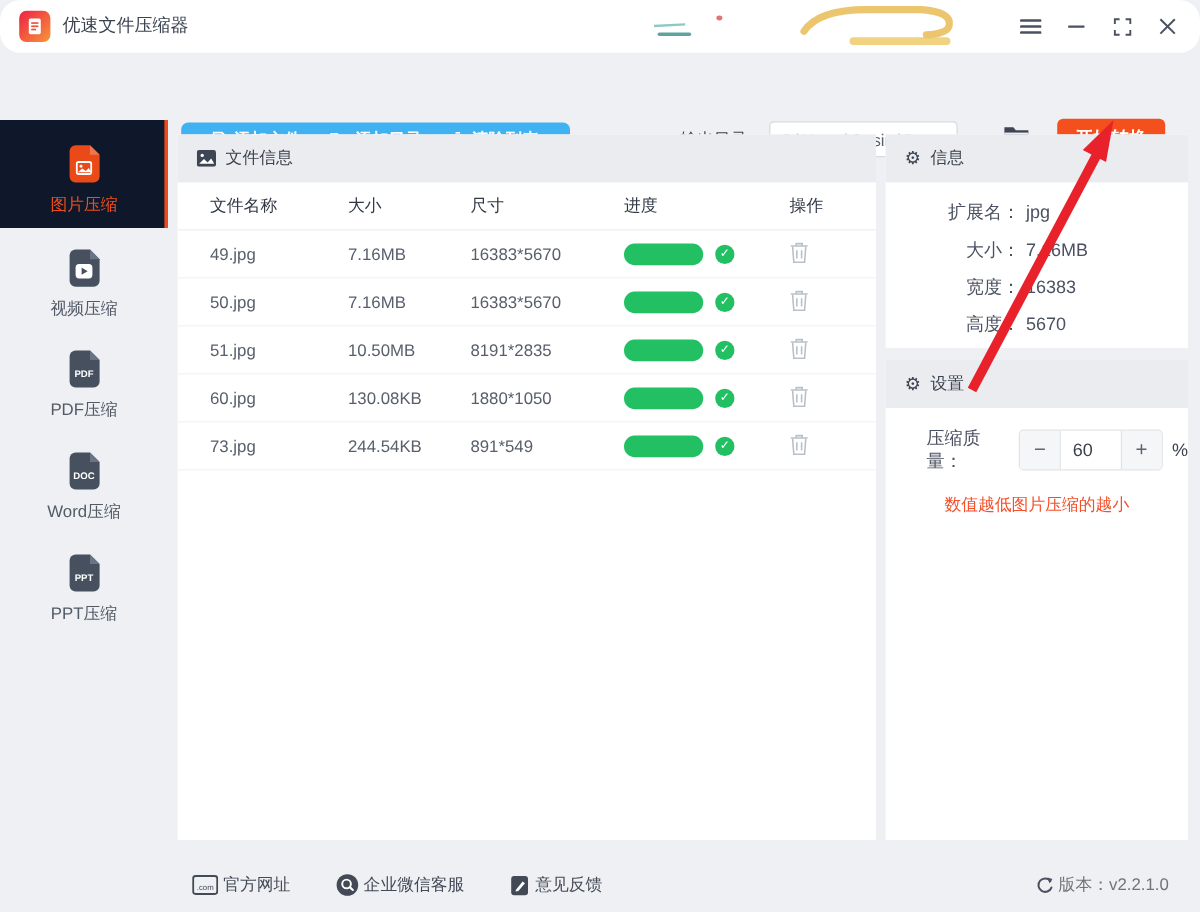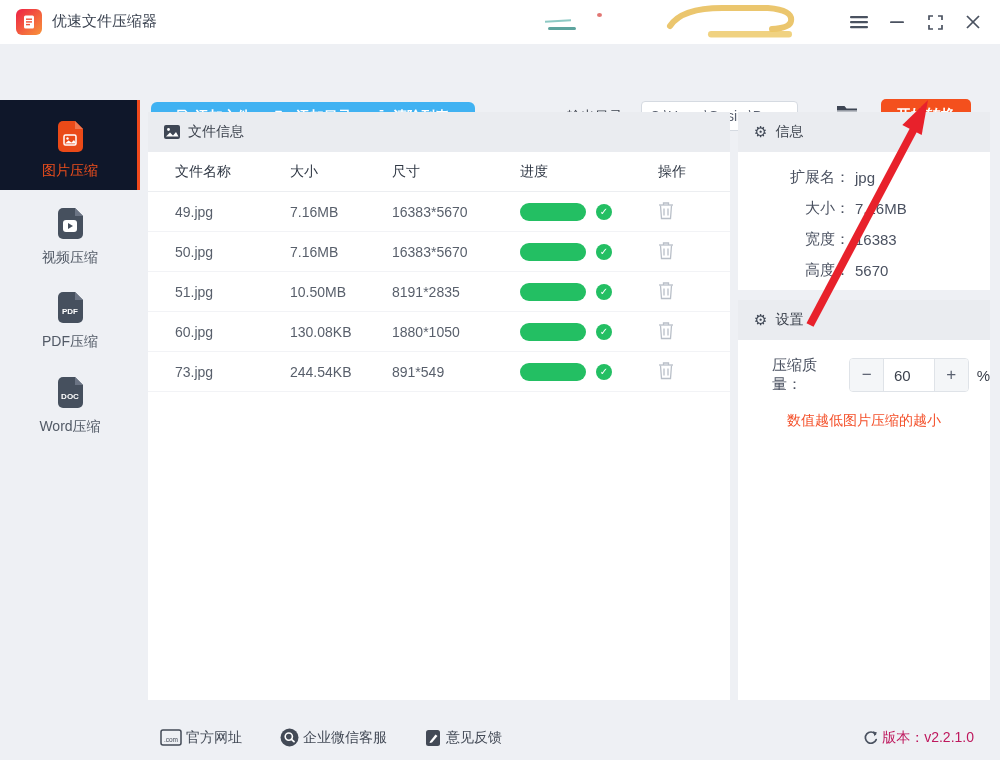--- a/index.html
+++ b/index.html
@@ -3,21 +3,21 @@
 <meta charset="utf-8">
 <style>
   * { margin:0; padding:0; box-sizing:border-box; }
   html,body { width:1000px; height:760px; }
   body {
     font-family:"Liberation Sans","DejaVu Sans",sans-serif;
     background:#eef0f4; position:relative; overflow:hidden;
     color:#3c424d; font-size:14px;
   }
   
-  .titlebar { position:absolute; left:0; top:0; width:1000px; height:44px; background:#ffffff; }
+  .titlebar { position:absolute; left:0; top:0; width:1000px; height:44px; background:#ffffff;border-radius:17px; }
   .app-icon { position:absolute; left:16px; top:9px; width:26px; height:26px; border-radius:6px;
     background:linear-gradient(135deg,#ee2c44 10%,#f88f3a 95%); display:flex; align-items:center; justify-content:center; }
   .app-title { position:absolute; left:52px; top:12px; font-size:15px; color:#3a4250; }
   .win-controls { position:absolute; right:12px; top:0; height:44px; display:flex; align-items:center; gap:8px; }
   .win-btn { width:30px; height:30px; display:flex; align-items:center; justify-content:center; cursor:pointer; color:#4a5260; }
   
   .ghost { position:absolute; pointer-events:none; }
   .ghost-teal1 { left:545px; top:20px; width:26px; height:2px; background:#2f9d93; opacity:.55; transform:rotate(-3deg); }
   .ghost-teal2 { left:548px; top:27px; width:28px; height:3px; background:#27867e; opacity:.75; border-radius:2px; }
   .ghost-dot { left:597px; top:13px; width:5px; height:4px; background:#d9534f; opacity:.8; border-radius:50%; }
@@ -72,21 +72,21 @@
   .step-val { width:52px; border:none; border-left:1px solid #dfe3e8; border-right:1px solid #dfe3e8;
     text-align:left; padding-left:10px; font-size:15px; color:#3c424d; background:#fff;
     font-family:"Liberation Sans",sans-serif; }
   .pct { margin-left:8px; font-size:15px; color:#3c424d; }
   .hint { margin-top:18px; text-align:center; color:#f4502a; font-size:14px; }
   
   .footer { position:absolute; left:0; top:715px; width:1000px; height:45px; display:flex; align-items:center; }
   .foot-item { display:flex; align-items:center; gap:4px; color:#434a56; font-size:14px; cursor:pointer; }
   .fi-1 { margin-left:160px; } .fi-2 { margin-left:38px; } .fi-3 { margin-left:38px; }
   .version { position:absolute; right:26px; top:0; height:45px; display:flex; align-items:center; gap:3px;
-    color:#be185d; font-size:14px; }
+    color:#737373; font-size:14px; }
   
   .arrow-overlay { position:absolute; left:780px; top:85px; width:170px; height:255px; z-index:50; pointer-events:none; }
   .gold-overlay { position:absolute; left:660px; top:2px; width:140px; height:40px; pointer-events:none; }
 </style>
 </head>
 <body>
 
 <div class="titlebar">
   <div class="app-icon">
     <svg width="16" height="16" viewBox="0 0 16 16">
@@ -206,20 +206,28 @@
 
   <div class="side-item" style="top:267px; height:85px; padding-top:7px;">
     <svg class="ficon" viewBox="0 0 38 38">
       <path d="M7 8 a5 5 0 0 1 5-5 h12 l8 8 v18 a5 5 0 0 1-5 5 H12 a5 5 0 0 1-5-5 z" fill="#46505e"></path>
       <path d="M24 3 l8 8 h-8 z" fill="#6b7484"></path>
       <text x="19" y="25" text-anchor="middle" font-size="8" font-weight="bold" fill="#fff" font-family="Liberation Sans,sans-serif">DOC</text>
     </svg>
     <span class="lbl">Word压缩</span>
   </div>
 
+  <div class="side-item" style="top:352px; height:85px; padding-top:7px;">
+    <svg class="ficon" viewBox="0 0 38 38">
+      <path d="M7 8 a5 5 0 0 1 5-5 h12 l8 8 v18 a5 5 0 0 1-5 5 H12 a5 5 0 0 1-5-5 z" fill="#46505e"></path>
+      <path d="M24 3 l8 8 h-8 z" fill="#6b7484"></path>
+      <text x="19" y="25" text-anchor="middle" font-size="8" font-weight="bold" fill="#fff" font-family="Liberation Sans,sans-serif">PPT</text>
+    </svg>
+    <span class="lbl">PPT压缩</span>
+  </div>
 </div>
 
 <div class="file-panel">
   <div class="panel-header">
     <svg width="16" height="14" viewBox="0 0 16 14">
         <rect width="16" height="14" rx="2" fill="#3e4654"></rect>
         <circle cx="4.5" cy="4.5" r="1.4" fill="#fff"></circle>
         <path d="M2 11.5 l4-4 3 3 3-3.5 2.5 4.5 z" fill="#fff"></path>
       </svg>
     <span>文件信息</span>

